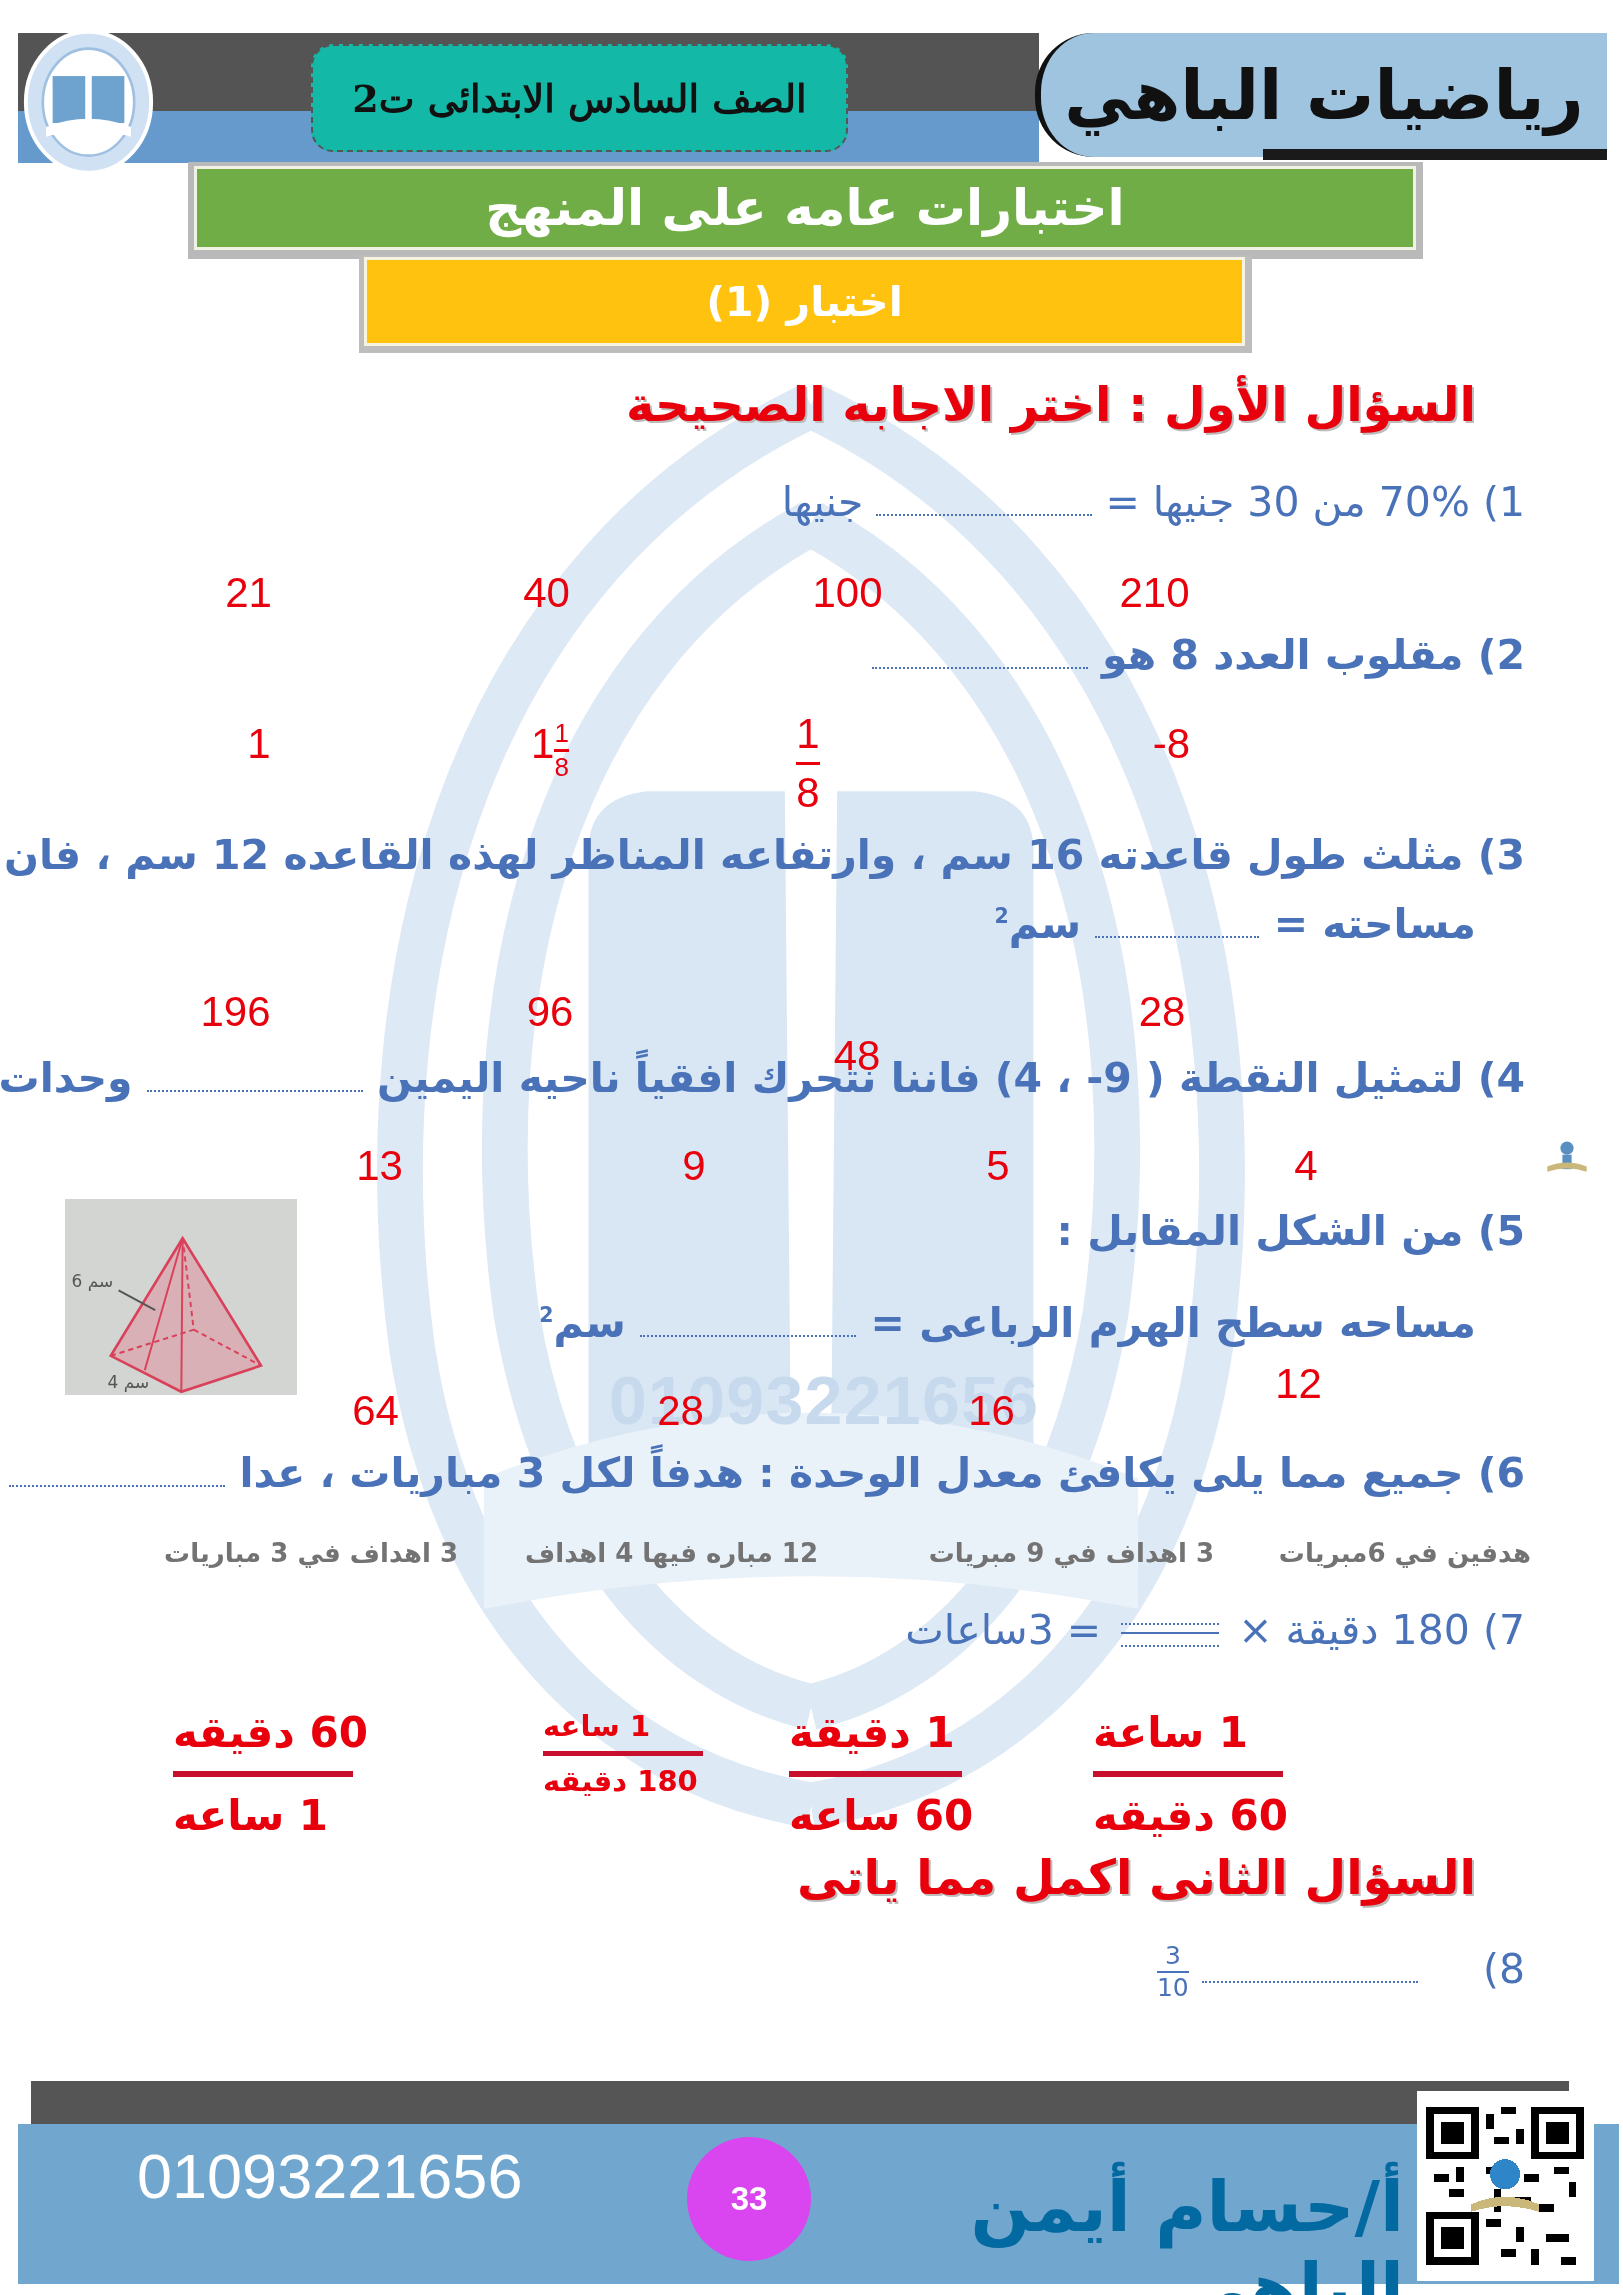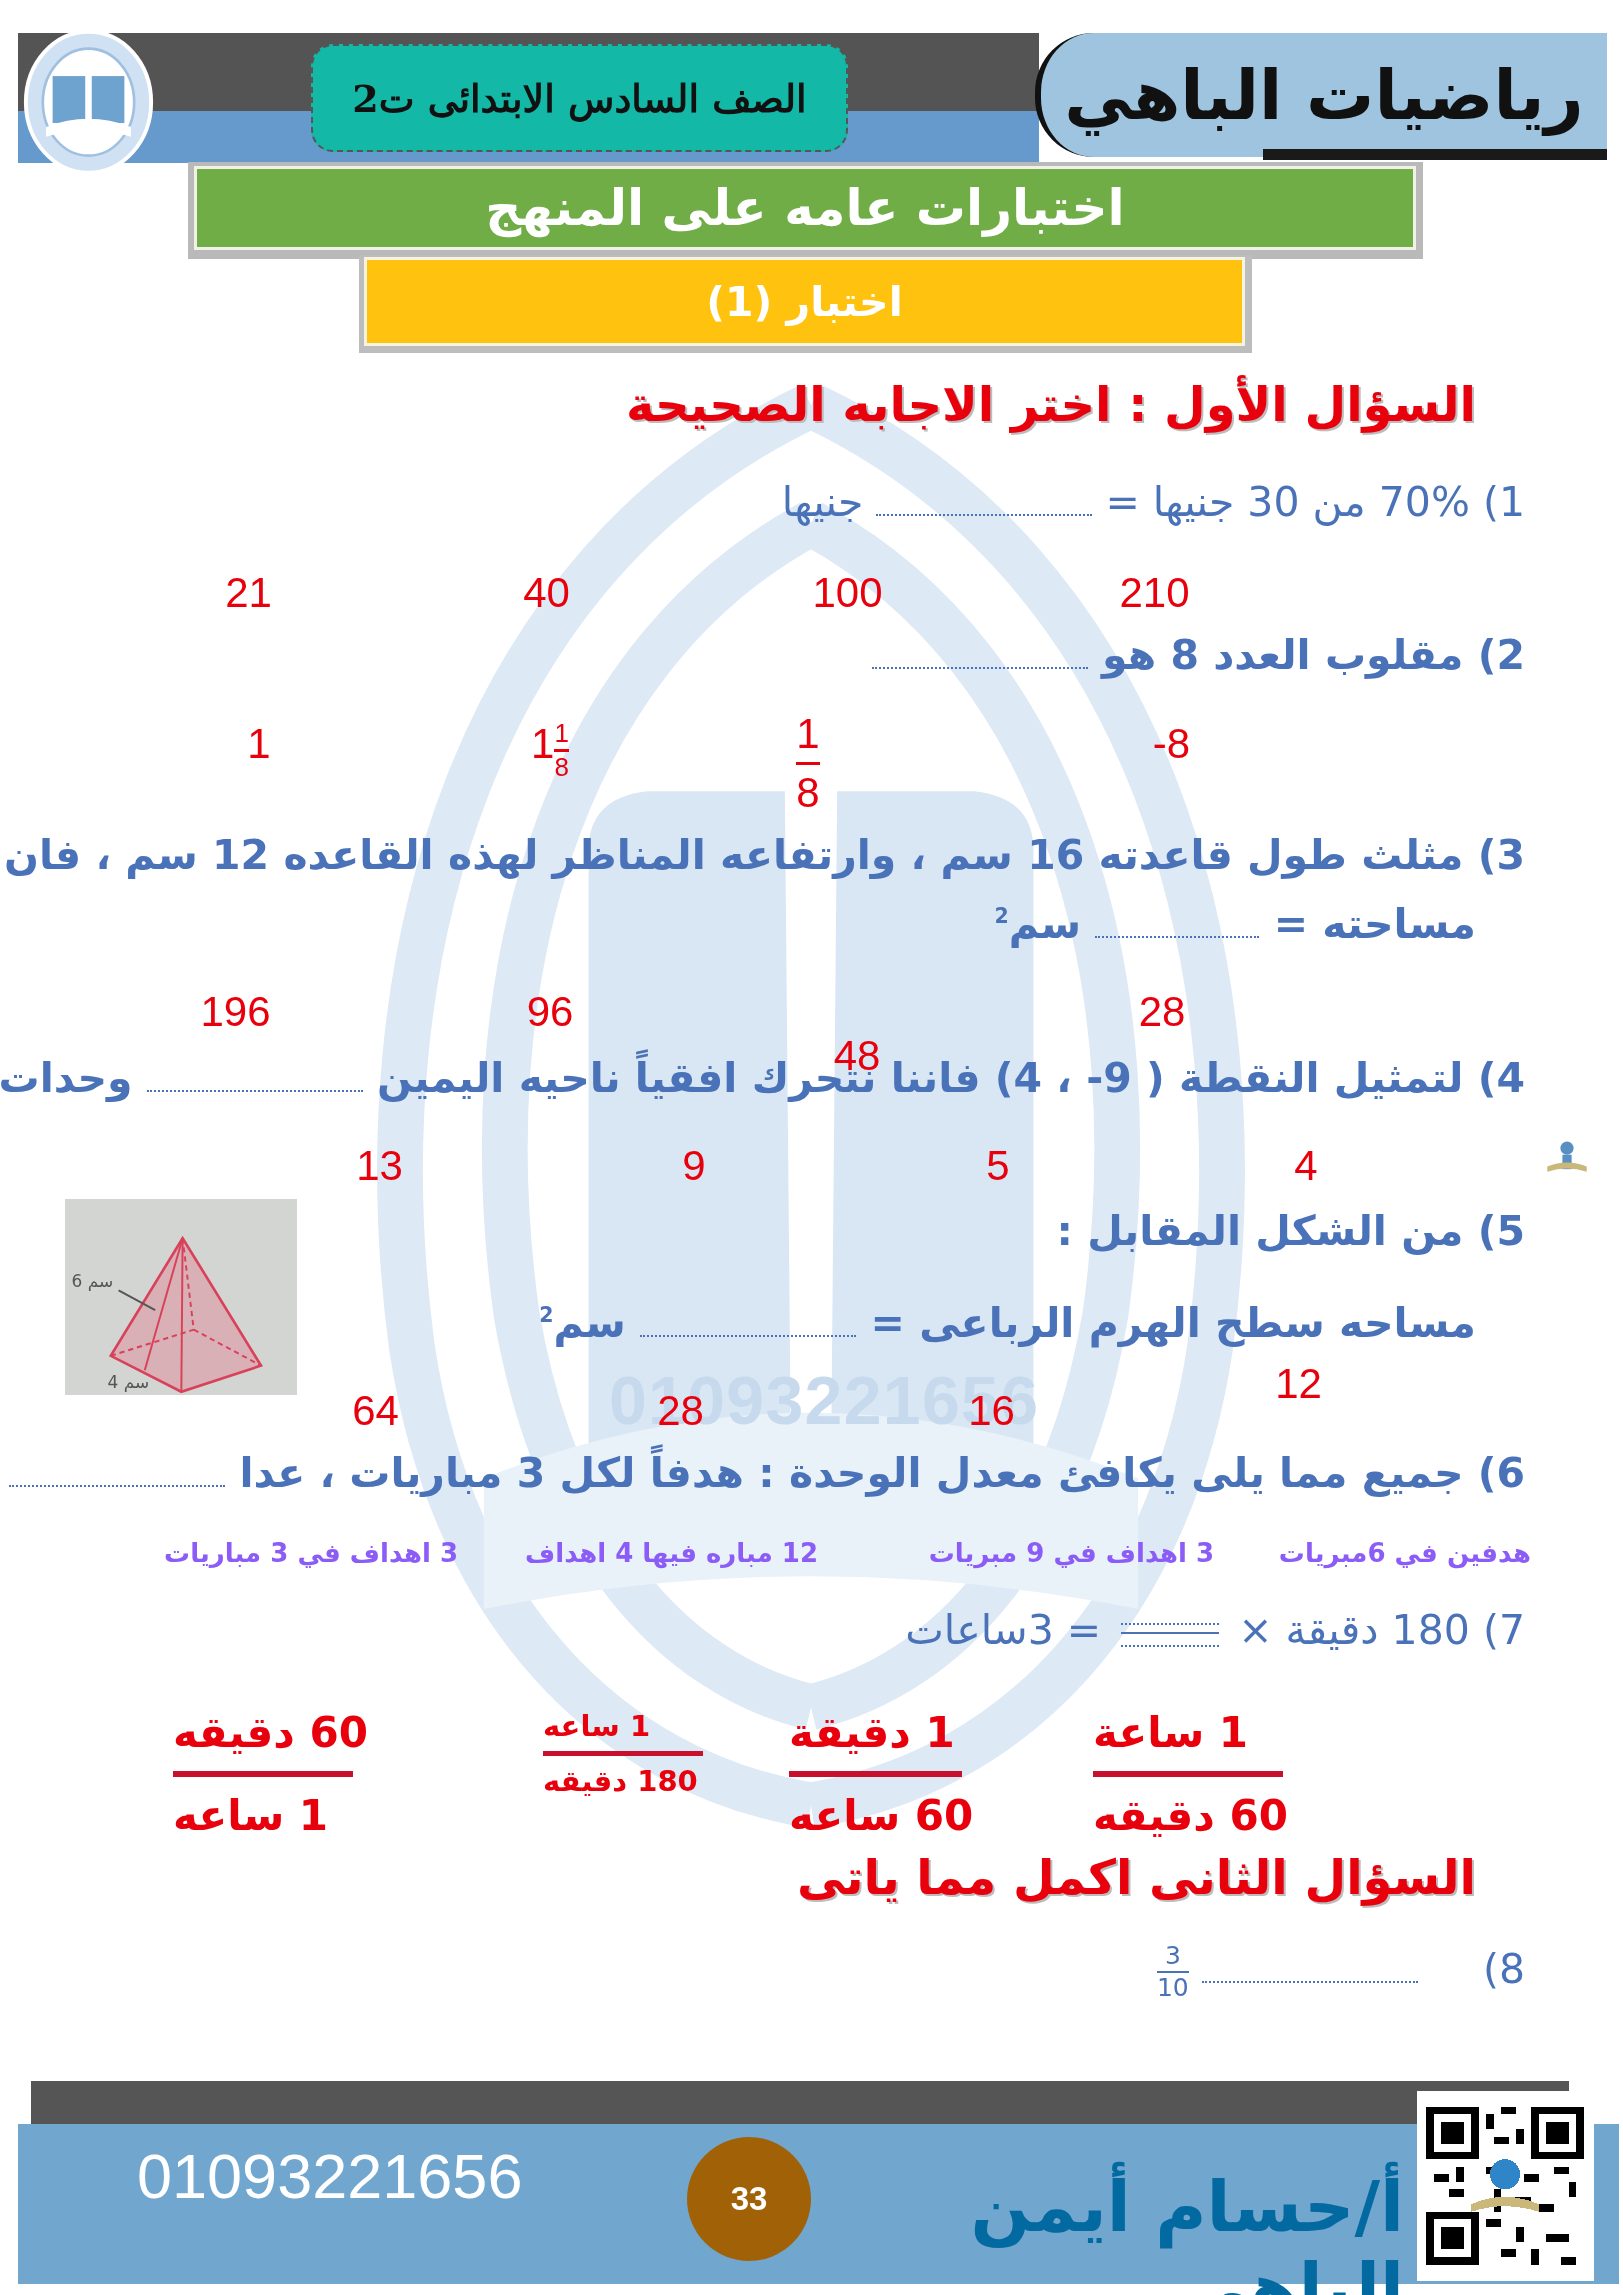--- a/index.html
+++ b/index.html
@@ -35,41 +35,41 @@
   .banner-yellow { left: 364px; top: 257px; width: 881px; height: 89px; background: #ffc20e; border: 3.9px solid #f6f3e0;
     display: flex; align-items: center; justify-content: center; }
   .banner-yellow span { font-family: "DejaVu Sans", sans-serif; font-weight: bold; font-size: 41px; color: #fff; }
 
   
   .section-title { font-family: "DejaVu Sans", sans-serif; font-weight: bold; color: #e8000d; font-size: 48px;
     text-shadow: 2px 2px 0 #bcbcbc; white-space: nowrap; }
   .q { font-family: "DejaVu Sans", sans-serif; color: #4a72b8; font-size: 41px; white-space: nowrap; }
   .q.bold { font-weight: bold; }
   .opt { font-family: "Liberation Sans", sans-serif; color: #e8000d; font-size: 42px; white-space: nowrap; text-align: center; }
-  .opt-sm { font-family: "DejaVu Sans", sans-serif; font-weight: bold; color: #8b5cf6; font-size: 26px; white-space: nowrap; }
+  .opt-sm { font-family: "DejaVu Sans", sans-serif; font-weight: bold; color: #737373; font-size: 26px; white-space: nowrap; }
   .dots { display: inline-block; border-bottom: 2.6px dotted #4a72b8; height: 6.5px; vertical-align: baseline; }
   sup { font-size: 0.5em; }
 
   .frac { display: inline-flex; flex-direction: column; align-items: center; vertical-align: middle; line-height: 1; }
   .frac .num, .frac .den { display: block; }
   .frac .bar { display: block; width: 100%; height: 3.9px; background: #e8000d; margin: 6.5px 0; }
 
   .time-frac { position: absolute; display: flex; flex-direction: column; align-items: flex-start; }
   .time-frac .t { font-family: "DejaVu Sans", sans-serif; font-weight: bold; color: #e8000d; font-size: 42px; white-space: nowrap; }
   .time-frac .tb { width: 100%; height: 5.2px; background: #c8102e; margin: 14.4px 0; }
   .time-frac.small .t { font-size: 29px; }
 
   .pyramid { left: 65px; top: 1199px; width: 232px; height: 196px; background: #d2d5d2; }
 
   
   .ftr-dark { left: 31px; top: 2081px; width: 1538px; height: 65px; background: #555555; }
   .ftr-blue { left: 18.3px; top: 2124px; width: 1601px; height: 160px; background: #71a6cf; }
   .ftr-phones { left: 137px; top: 2140px; font-family: "Liberation Sans", sans-serif; font-weight: bold; color: #fff; font-size: 63px; line-height: 72px; }
   .ftr-phones div:last-child { font-weight: normal; }
-  .page-circle { left: 687px; top: 2137px; width: 124px; height: 124px; background: #a16207; border-radius: 50%;
+  .page-circle { left: 687px; top: 2137px; width: 124px; height: 124px; background: #d946ef; border-radius: 50%;
     display: flex; align-items: center; justify-content: center; color: #fff; font-family: "Liberation Sans", sans-serif; font-size: 33px; font-weight: bold; }
   .ftr-name { left: 828px; top: 2166px; width: 576px; text-align: right; font-family: "DejaVu Sans", sans-serif; font-weight: bold; color: #0369a1; font-size: 70px; }
   .qr { left: 1417px; top: 2091px; width: 177px; height: 190px; background: #fff; padding: 9.2px; }
   .side-logo { left: 1544px; top: 1135px; width: 46px; height: 46px; }
 </style>
 </head>
 <body>
 
 <div class="wm">
   <svg viewBox="0 0 1620 2250">

